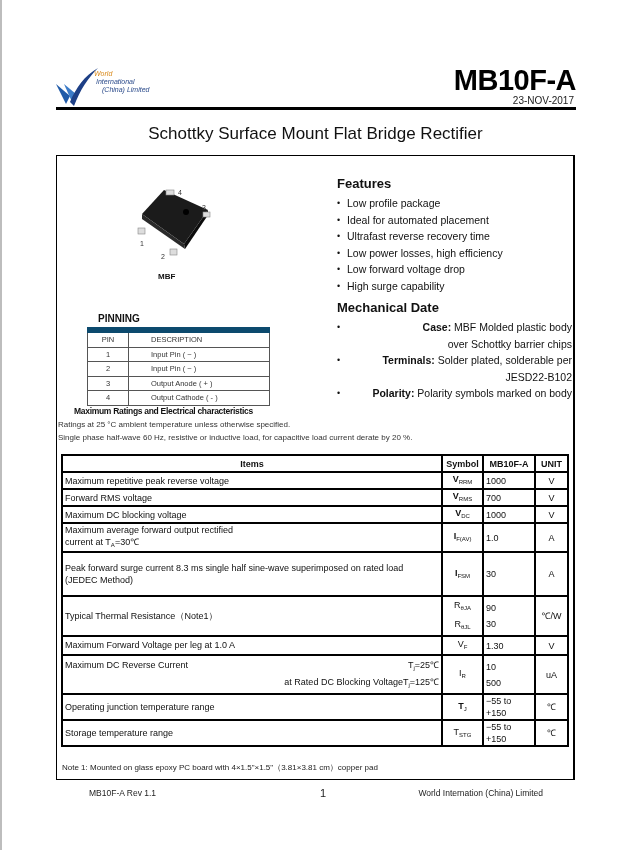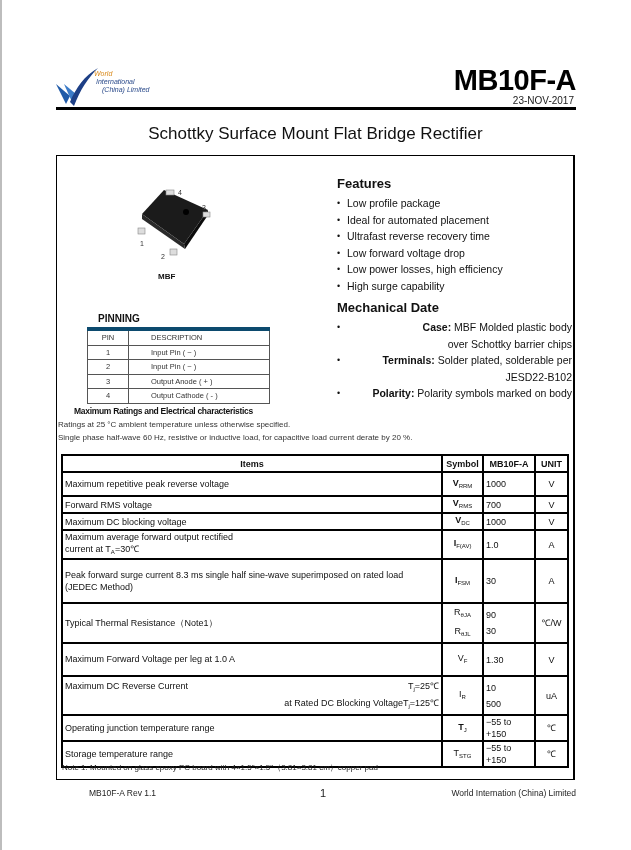--- a/index.html
+++ b/index.html
@@ -23,21 +23,21 @@
   ul.bul{list-style:none;margin:0;padding:0;font-size:10.5px;}
   ul.bul li{position:relative;padding-left:10px;line-height:16.5px;}
   ul.bul li::before{content:"•";position:absolute;left:0;top:0;font-size:9px;}
   .mech{position:absolute;left:337px;top:300px;width:235px;}
   .mech ul.bul li{line-height:16.5px;text-align:right;}
   .pinning-h{position:absolute;left:98px;top:313px;font-size:10px;font-weight:bold;}
   table.pin{position:absolute;left:87px;top:327px;width:183px;border-collapse:collapse;font-size:7.5px;color:#333;}
   table.pin td{border:1px solid #555;height:13.5px;padding:0;}
   table.pin td.c1{width:40px;text-align:center;}
   table.pin td.c2{padding-left:22px;margin-left:24px;}
-  table.pin tr.h td{border:none;border-left:1px solid #555;border-right:1px solid #555;border-top:4px solid #0c4a6e;}
+  table.pin tr.h td{border:none;border-left:1px solid #555;border-right:1px solid #555;border-top:6px solid #0c4a6e;}
   .mr-h{position:absolute;left:74px;top:406px;font-size:8.5px;font-weight:bold;letter-spacing:-0.3px;}
   .mr-p{position:absolute;left:58px;font-size:8px;color:#333;}
   table.spec{position:absolute;left:61px;top:454px;width:508px;border-collapse:collapse;font-size:9px;color:#111;}
   table.spec td{border:2px solid #000;padding:0 2px;line-height:12px;}
   table.spec td.sym{text-align:center;width:35px;font-size:9px;}
   table.spec td.val{text-align:left;}
   table.spec td.unit{text-align:center;width:27px;}
   table.spec tr.head td{font-weight:bold;text-align:center;}
   sub{font-size:6px;vertical-align:-2px;}
   .note{position:absolute;left:62px;top:762px;font-size:8px;color:#222;}
@@ -86,22 +86,22 @@
   </svg>
 </div>
 <div class="pkg-label">MBF</div>
 
 <div class="features">
   <div class="sec-h">Features</div>
   <ul class="bul">
     <li>Low profile package</li>
     <li>Ideal for automated placement</li>
     <li>Ultrafast reverse recovery time</li>
+    <li>Low power losses, high efficiency</li>
     <li>Low forward voltage drop</li>
-    <li>Low power losses, high efficiency</li>
     <li>High surge capability</li>
   </ul>
 </div>
 
 <div class="mech">
   <div class="sec-h">Mechanical Date</div>
   <ul class="bul">
     <li>
       <b>Case:</b>
       <span>MBF Molded plastic body</span><br>
@@ -150,21 +150,21 @@
 <div class="mr-p" style="top:433px">Single phase half-wave 60 Hz, resistive or inductive load, for capacitive load current derate by 20 %.</div>
 
 <table class="spec">
   <tbody>
       <tr class="head" style="height:17px">
     <td>Items</td>
     <td class="sym">Symbol</td>
     <td>MB10F-A</td>
     <td class="unit">UNIT</td>
   </tr>
-  <tr style="height:24px">
+  <tr style="height:17px">
     <td>Maximum repetitive peak reverse voltage</td>
     <td class="sym"><b>V</b><sub>RRM</sub></td>
     <td class="val">1000</td>
     <td class="unit">V</td>
   </tr>
   <tr style="height:17px">
     <td>Forward RMS voltage</td>
     <td class="sym"><b>V</b><sub>RMS</sub></td>
     <td class="val">700</td>
     <td class="unit">V</td>
@@ -186,21 +186,21 @@
     <td class="sym"><b>I</b><sub>FSM</sub></td>
     <td class="val">30</td>
     <td class="unit">A</td>
   </tr>
   <tr style="height:38px">
     <td>Typical Thermal Resistance（Note1）</td>
     <td class="sym" style="line-height:16px"><span>R</span><sub>θJA</sub><br><span>R</span><sub>θJL</sub></td>
     <td class="val" style="line-height:16px"><span>90</span><br><span>30</span></td>
     <td class="unit">℃/W</td>
   </tr>
-  <tr style="height:33px">
+  <tr style="height:19px">
     <td style="line-height:15px">Maximum  Forward Voltage per leg at 1.0 A</td>
     <td class="sym"><span>V</span><sub>F</sub></td>
     <td class="val">1.30</td>
     <td class="unit">V</td>
   </tr>
   <tr style="height:39px">
     <td style="line-height:14px">
       <div style="display:flex;justify-content:space-between">
             <span>Maximum DC Reverse Current</span>
             <span><span>T</span><sub>j</sub><span>=25℃</span></span>
@@ -226,13 +226,13 @@
     <td class="val">−55 to +150</td>
     <td class="unit">℃</td>
   </tr>
 </tbody>
   </table>
 
 <div class="note">Note 1: Mounted on glass epoxy PC board with 4×1.5"×1.5"（3.81×3.81 cm）copper pad</div>
 
 <div class="foot" style="left:89px">MB10F-A   Rev 1.1</div>
 <div class="foot" style="left:320px;font-size:11px;top:787px">1</div>
-<div class="foot" style="right:55px">World Internation (China) Limited</div>
+<div class="foot" style="right:88px">World Internation (China) Limited</div>
 
 </body></html>

